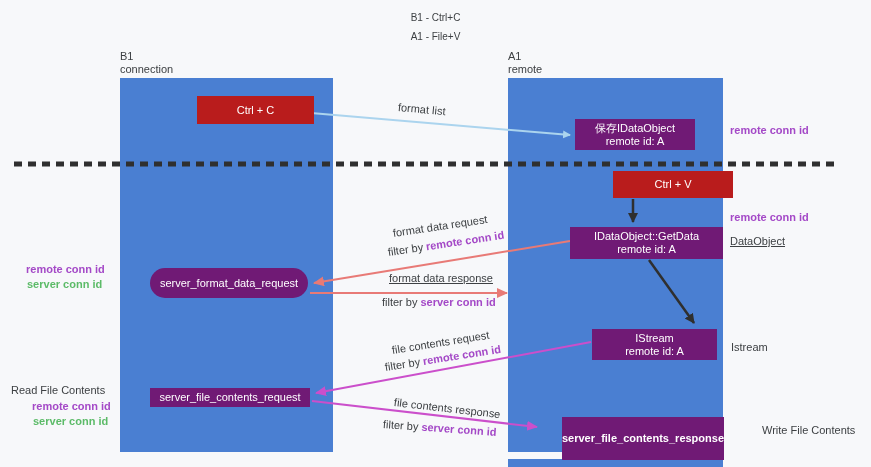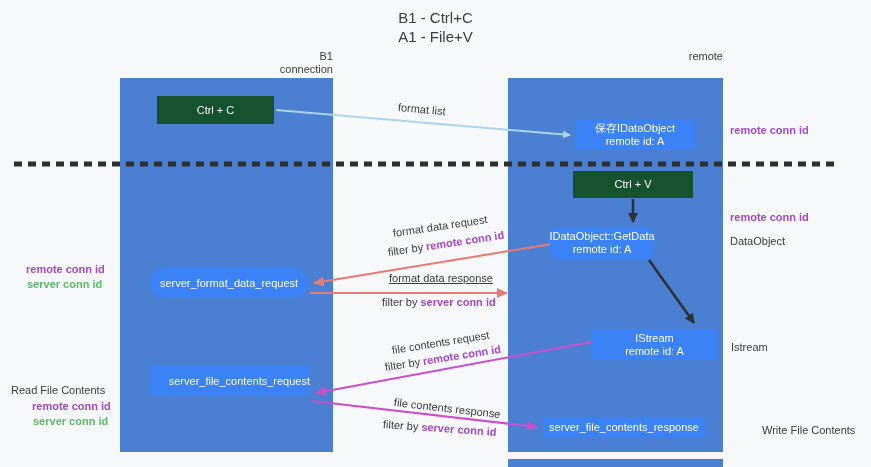--- a/index.html
+++ b/index.html
@@ -5,47 +5,47 @@
   html,body{margin:0;padding:0;}
   body{
     width:871px;height:467px;overflow:hidden;
     background:#f7f8fa;
     font-family:"Liberation Sans","DejaVu Sans",sans-serif;
     color:#3d4043;
   }
   .canvas{position:relative;width:871px;height:467px;}
 
   .title{position:absolute;left:0;top:8px;width:871px;text-align:center;
-    font-size:15px;line-height:19px;color:#3d4043;}
-  .lane-header{position:absolute;text-align:right;font-size:11px;line-height:13px;color:#3d4043;}
+    font-size:10px;line-height:19px;color:#3d4043;}
+  .lane-header{position:absolute;text-align:left;font-size:11px;line-height:13px;color:#3d4043;}
   .lane-header.left{left:120px;top:50px;width:213px;}
   .lane-header.right{left:508px;top:50px;width:215px;}
 
   .lane{position:absolute;background:#4a7fd2;}
   .lane.left-lane{left:120px;top:78px;width:213px;height:374px;}
   .lane.right-lane{left:508px;top:78px;width:215px;height:374px;}
   .lane.fragment{left:508px;top:459px;width:215px;height:8px;}
 
   svg.arrows{position:absolute;left:0;top:0;width:871px;height:467px;pointer-events:none;}
 
   .node{position:absolute;display:flex;flex-direction:column;align-items:center;
     justify-content:center;color:#fff;font-size:11px;line-height:13px;text-align:center;
     box-sizing:border-box;}
-  .node.green{background:#14532d;}
-  .node.orange{background:#3b82f6;}
+  .node.green{background:#b91c1c;margin-left:40px;}
+  .node.orange{background:#701a75;}
 
   .n-ctrl-c{left:157px;top:96px;width:117px;height:28px;}
   .n-save-obj{left:575px;top:119px;width:120px;height:31px;}
   .n-ctrl-v{left:573px;top:171px;width:120px;height:27px;}
-  .n-getdata{left:550px;top:227px;width:104px;height:32px;border-radius:8px;}
+  .n-getdata{left:570px;top:227px;width:153px;height:32px;}
   .n-fmt-req{left:150px;top:268px;width:158px;height:30px;border-radius:15px;}
   .n-fmt-resp{left:512px;top:280px;width:153px;height:28px;}
   .n-istream{left:592px;top:329px;width:125px;height:31px;}
-  .n-file-req{left:150px;top:366px;width:160px;height:30px;align-items:flex-end;}
-  .n-file-resp{left:543px;top:417px;width:162px;height:20px;}
+  .n-file-req{left:150px;top:388px;width:160px;height:19px;}
+  .n-file-resp{left:562px;top:417px;width:162px;height:43px;font-weight:bold;}
 
   .side-label{position:absolute;font-size:11px;line-height:13px;white-space:nowrap;}
   .side-label.dark{color:#3d4043;}
   .side-label.purple{color:#a449c7;font-weight:bold;}
   .side-label.greened{color:#5cbb68;font-weight:bold;}
 
   .edge-label{position:absolute;font-size:11px;line-height:13px;white-space:nowrap;
     color:#3d4043;transform-origin:left center;}
   .edge-label .filter-word{margin-right:3px;}
   .edge-label .purple{color:#a449c7;font-weight:bold;}
@@ -63,20 +63,21 @@
   <div class="title">
     <div>B1 - Ctrl+C</div>
     <div>A1 - File+V</div>
   </div>
 
   <div class="lane-header left">
     <div>B1</div>
     <div>connection</div>
   </div>
   <div class="lane-header right">
+    <div>A1</div>
     <div>remote</div>
   </div>
 
   <div class="lane left-lane"></div>
   <div class="lane right-lane"></div>
   <div class="lane fragment"></div>
 
   <svg class="arrows" viewBox="0 0 871 467">
     <defs>
       <marker id="mblue" markerWidth="9" markerHeight="9" refX="7" refY="4" orient="auto" markerUnits="userSpaceOnUse">
@@ -141,21 +142,21 @@
   <div class="node orange n-file-req">
     <span>server_file_contents_request</span>
   </div>
 
   <div class="node orange n-file-resp">
     <span>server_file_contents_response</span>
   </div>
 
   <div class="side-label purple" style="left:730px;top:124px;">remote conn id</div>
   <div class="side-label purple" style="left:730px;top:211px;">remote conn id</div>
-  <div class="side-label dark" style="left:730px;top:235px;">DataObject</div>
+  <div class="side-label dark" style="left:730px;top:235px;text-decoration:underline;">DataObject</div>
   <div class="side-label dark" style="left:731px;top:341px;">Istream</div>
   <div class="side-label dark" style="left:762px;top:424px;">Write File Contents</div>
 
   <div class="side-label purple" style="left:26px;top:263px;">remote conn id</div>
   <div class="side-label greened" style="left:27px;top:278px;">server conn id</div>
   <div class="side-label dark" style="left:11px;top:384px;">Read File Contents</div>
   <div class="side-label purple" style="left:32px;top:400px;">remote conn id</div>
   <div class="side-label greened" style="left:33px;top:415px;">server conn id</div>
 
   <div class="edge-label rot-dn" style="left:398px;top:101px;">format list</div>

